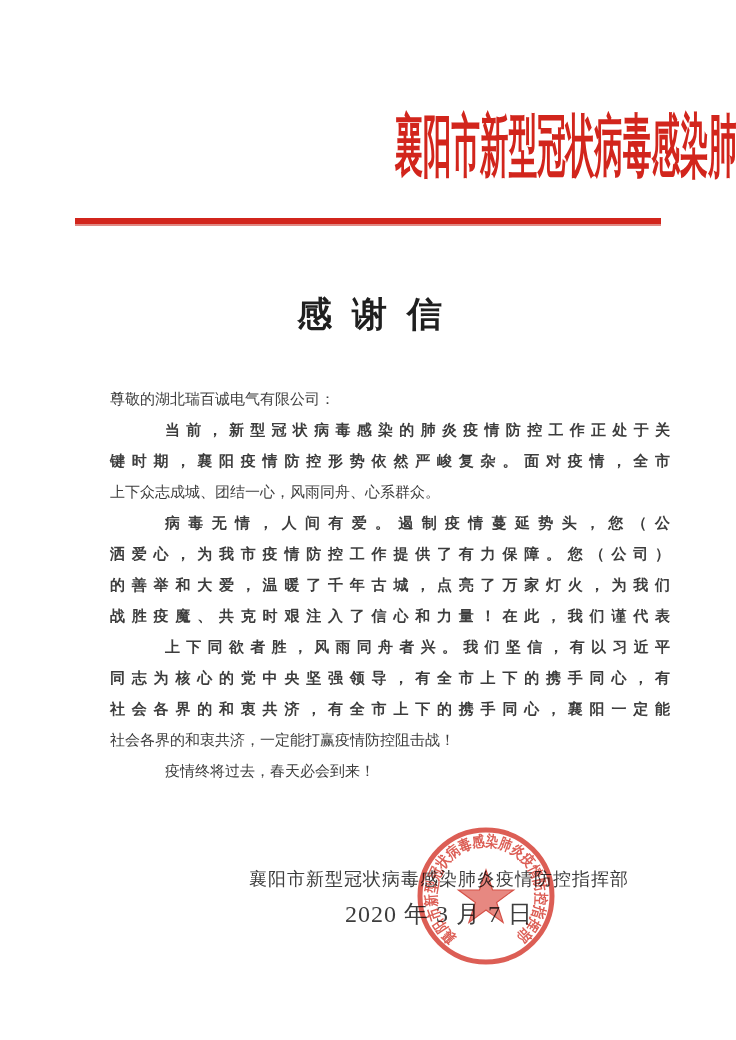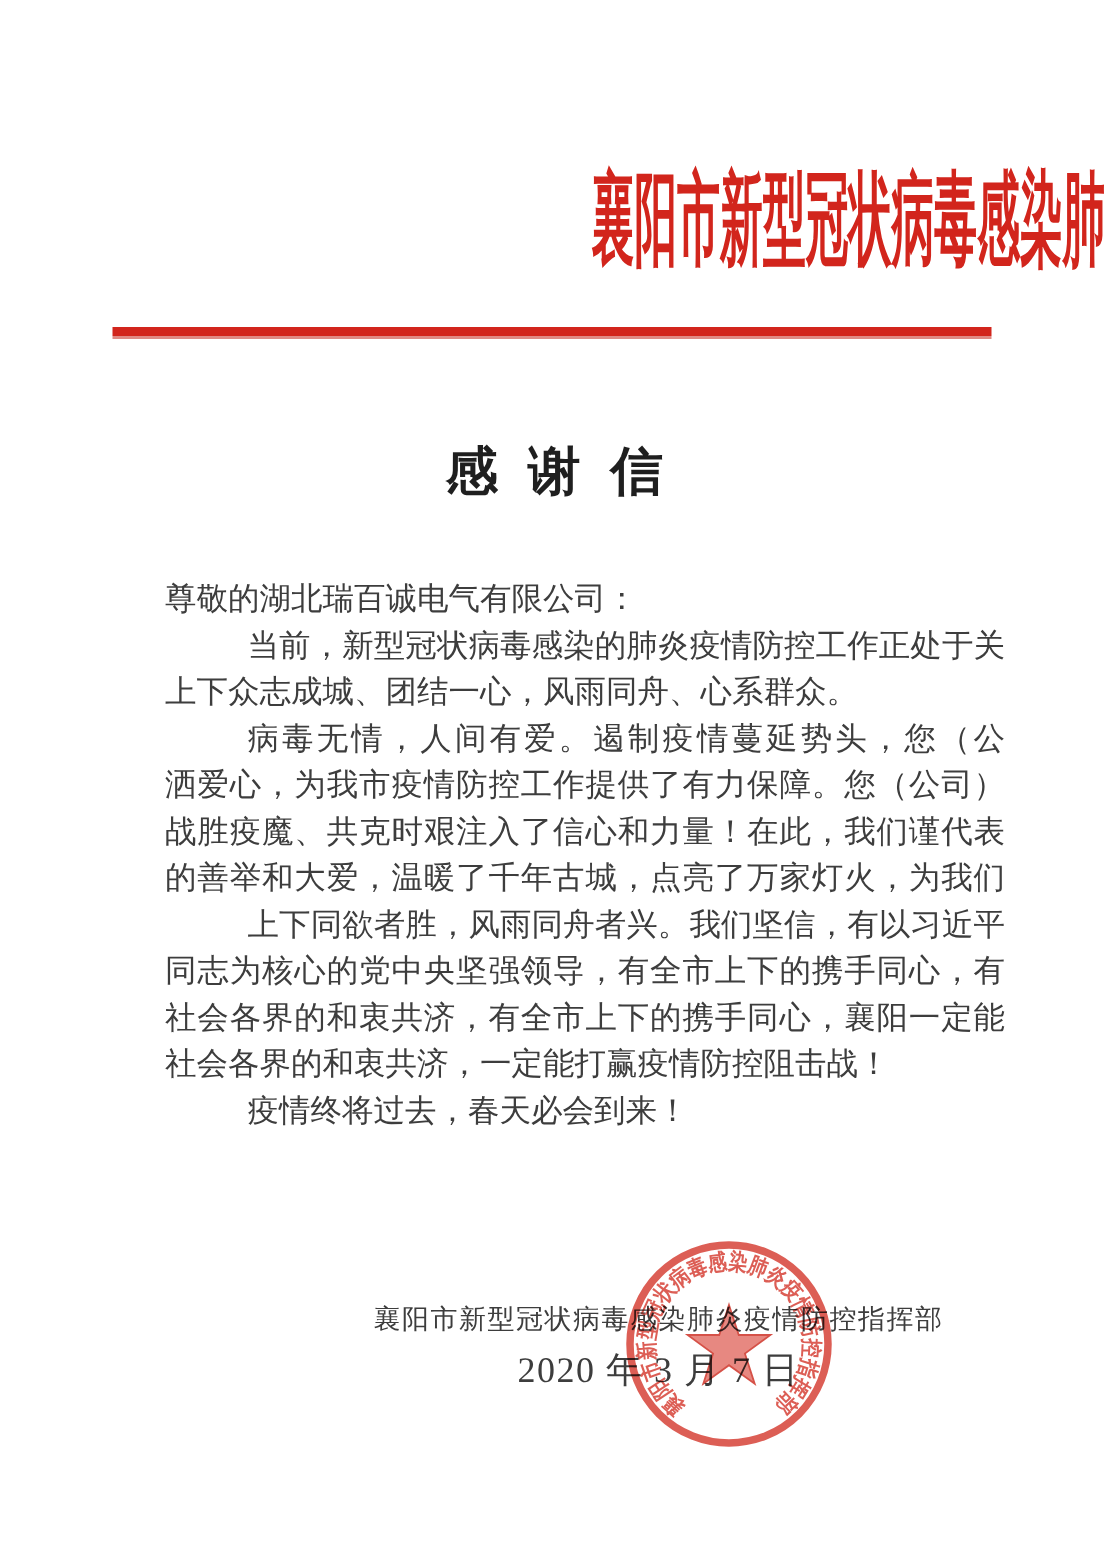--- a/index.html
+++ b/index.html
@@ -29,28 +29,28 @@
   }
   
   .letter-title {
     position:absolute; top:295px; left:297px;
     font-size:35px; font-weight:bold; color:#1f1f1f;
     letter-spacing:20px; white-space:nowrap; line-height:40px;
   }
   
   .letter-body {
     position:absolute; top:384px; left:110px; width:560px;
-    font-size:21px; color:#3d3d3d;
+    font-size:15px; color:#3d3d3d;
   }
   .letter-body .line {
     height:31px; line-height:31px; white-space:nowrap;
   }
   .letter-body .line.indent { text-indent:55px; }
   .letter-body .line.full {
-    white-space:normal; text-align:justify; text-align-last:justify;
+    white-space:normal; text-align:justify; text-align-last:justify;font-weight:bold;
   }
   
   .sign-block {
     position:absolute; top:866px; right:107px; text-align:center;
   }
   .signature {
     font-size:18px; letter-spacing:1px; color:#3d3d3d;
     line-height:26px; white-space:nowrap;
   }
   .letter-date {
@@ -76,25 +76,26 @@
     <span class="org">襄阳市新型冠状病毒感染肺炎疫情防控指挥部</span>
   </div>
 
   <div class="red-rule"></div>
 
   <div class="letter-title">感谢信</div>
 
   <div class="letter-body">
       <div class="line">尊敬的湖北瑞百诚电气有限公司：</div>
       <div class="line indent full">当前，新型冠状病毒感染的肺炎疫情防控工作正处于关</div>
+      <div class="line full">键时期，襄阳疫情防控形势依然严峻复杂。面对疫情，全市</div>
       <div class="line">上下众志成城、团结一心，风雨同舟、心系群众。</div>
       <div class="line indent full">病毒无情，人间有爱。遏制疫情蔓延势头，您（公</div>
       <div class="line full">洒爱心，为我市疫情防控工作提供了有力保障。您（公司）</div>
+      <div class="line full">的善举和大爱，温暖了千年古城，点亮了万家灯火，为我们</div>
       <div class="line full">战胜疫魔、共克时艰注入了信心和力量！在此，我们谨代表</div>
-      <div class="line full">的善举和大爱，温暖了千年古城，点亮了万家灯火，为我们</div>
       <div class="line indent full">上下同欲者胜，风雨同舟者兴。我们坚信，有以习近平</div>
       <div class="line full">同志为核心的党中央坚强领导，有全市上下的携手同心，有</div>
       <div class="line full">社会各界的和衷共济，有全市上下的携手同心，襄阳一定能</div>
       <div class="line">社会各界的和衷共济，一定能打赢疫情防控阻击战！</div>
       <div class="line indent">疫情终将过去，春天必会到来！</div>
     </div>
 
   <div class="sign-block">
     <div class="signature">襄阳市新型冠状病毒感染肺炎疫情防控指挥部</div>
     <div class="letter-date">2020 年 3 月 7 日</div>

